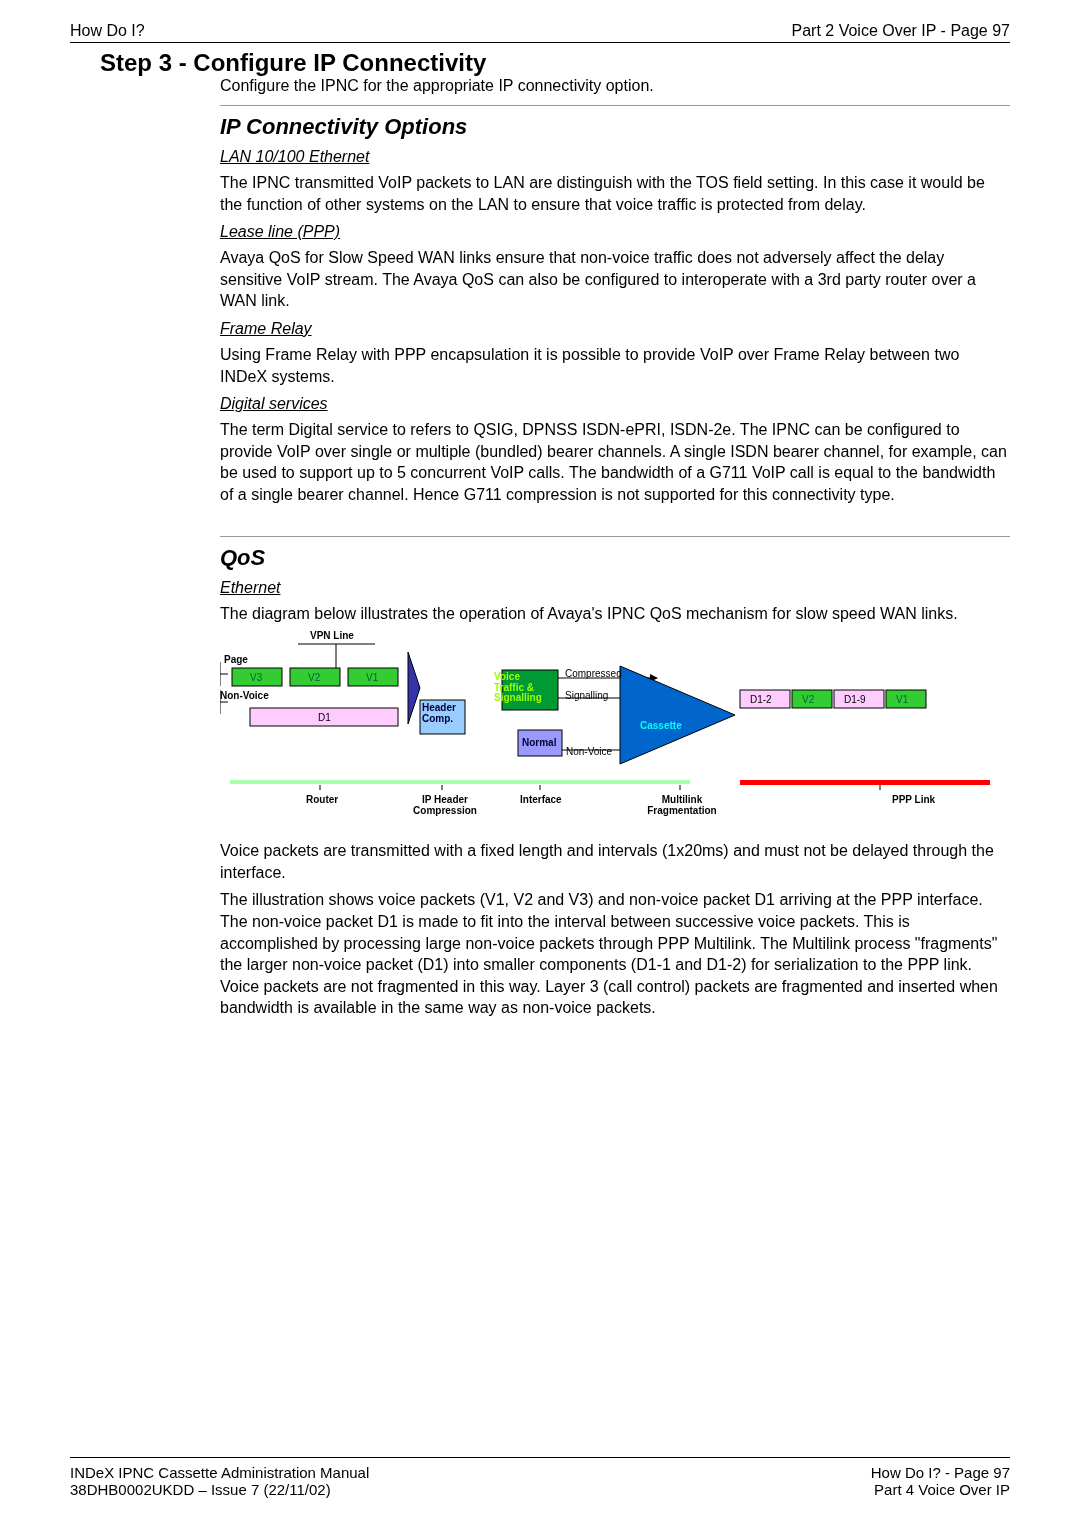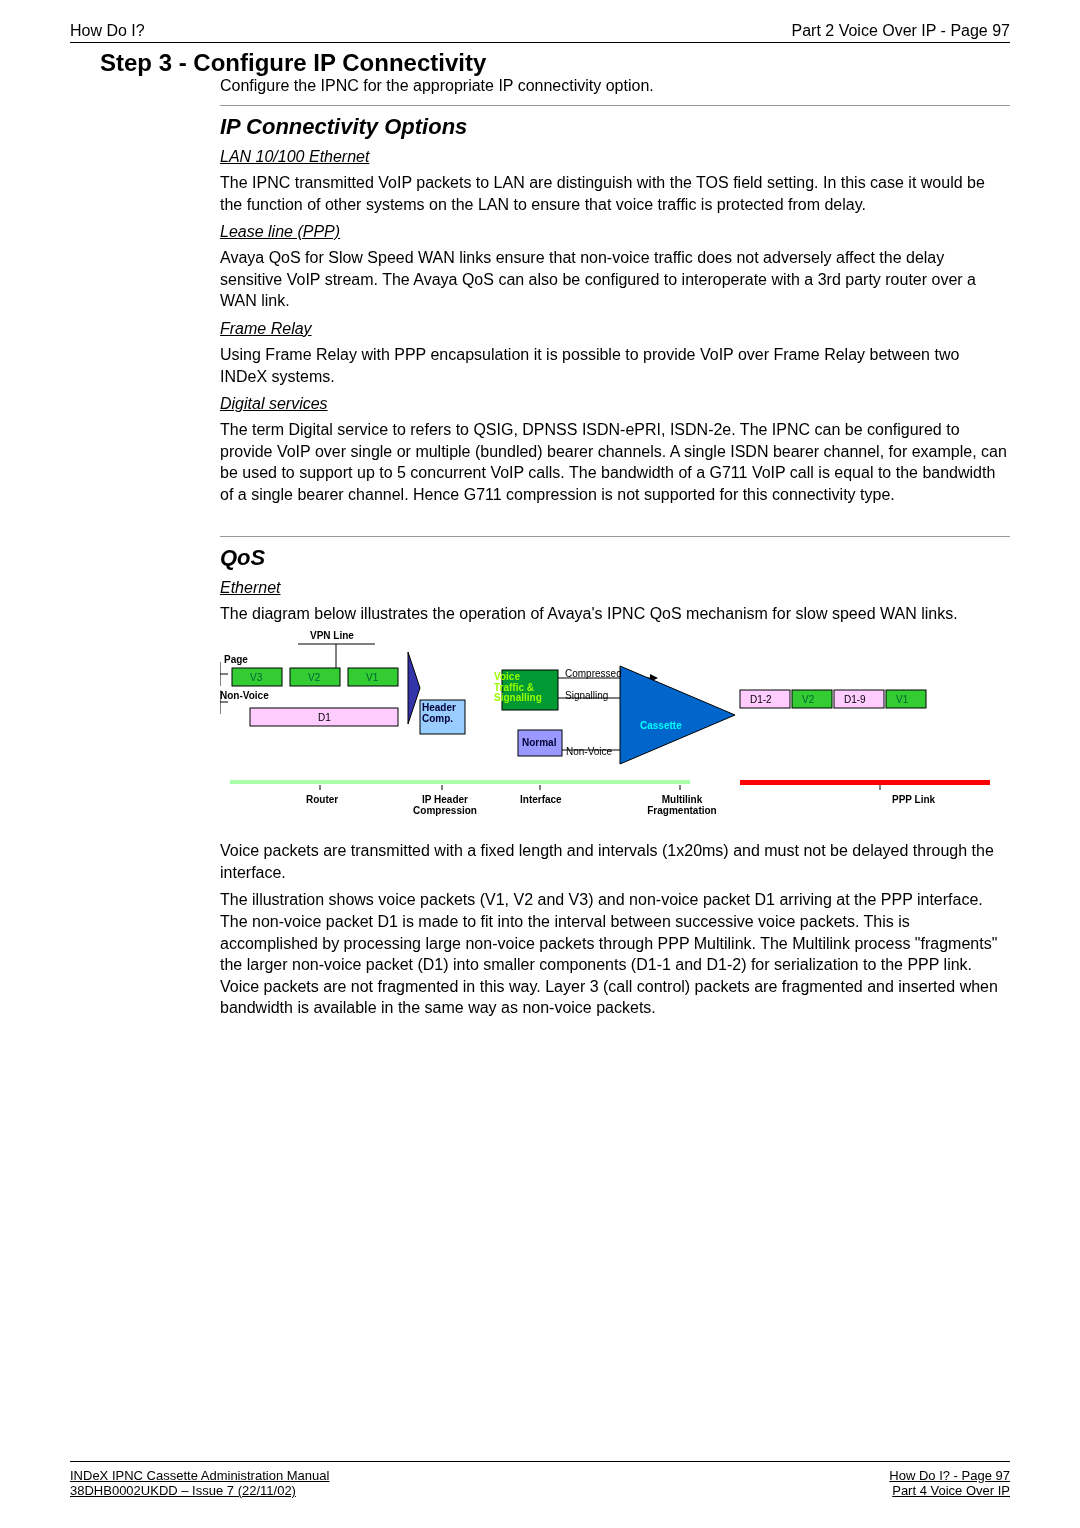--- a/index.html
+++ b/index.html
@@ -70,22 +70,21 @@
 
   .footer {
     position: absolute;
     left: 70px;
     right: 70px;
     bottom: 30px;
     border-top: 1px solid #000;
     padding-top: 6px;
     display: flex;
     justify-content: space-between;
-    font-size: 13px;
-    text-decoration: underline;
+    font-size: 15px;
   }
   .footer-col-left { text-align: left; }
   .footer-col-right { text-align: right; }
 </style>
 </head>
 <body>
 
 <div class="top-header">
   <span>How Do I?</span>
   <span>Part 2 Voice Over IP - Page 97</span>

